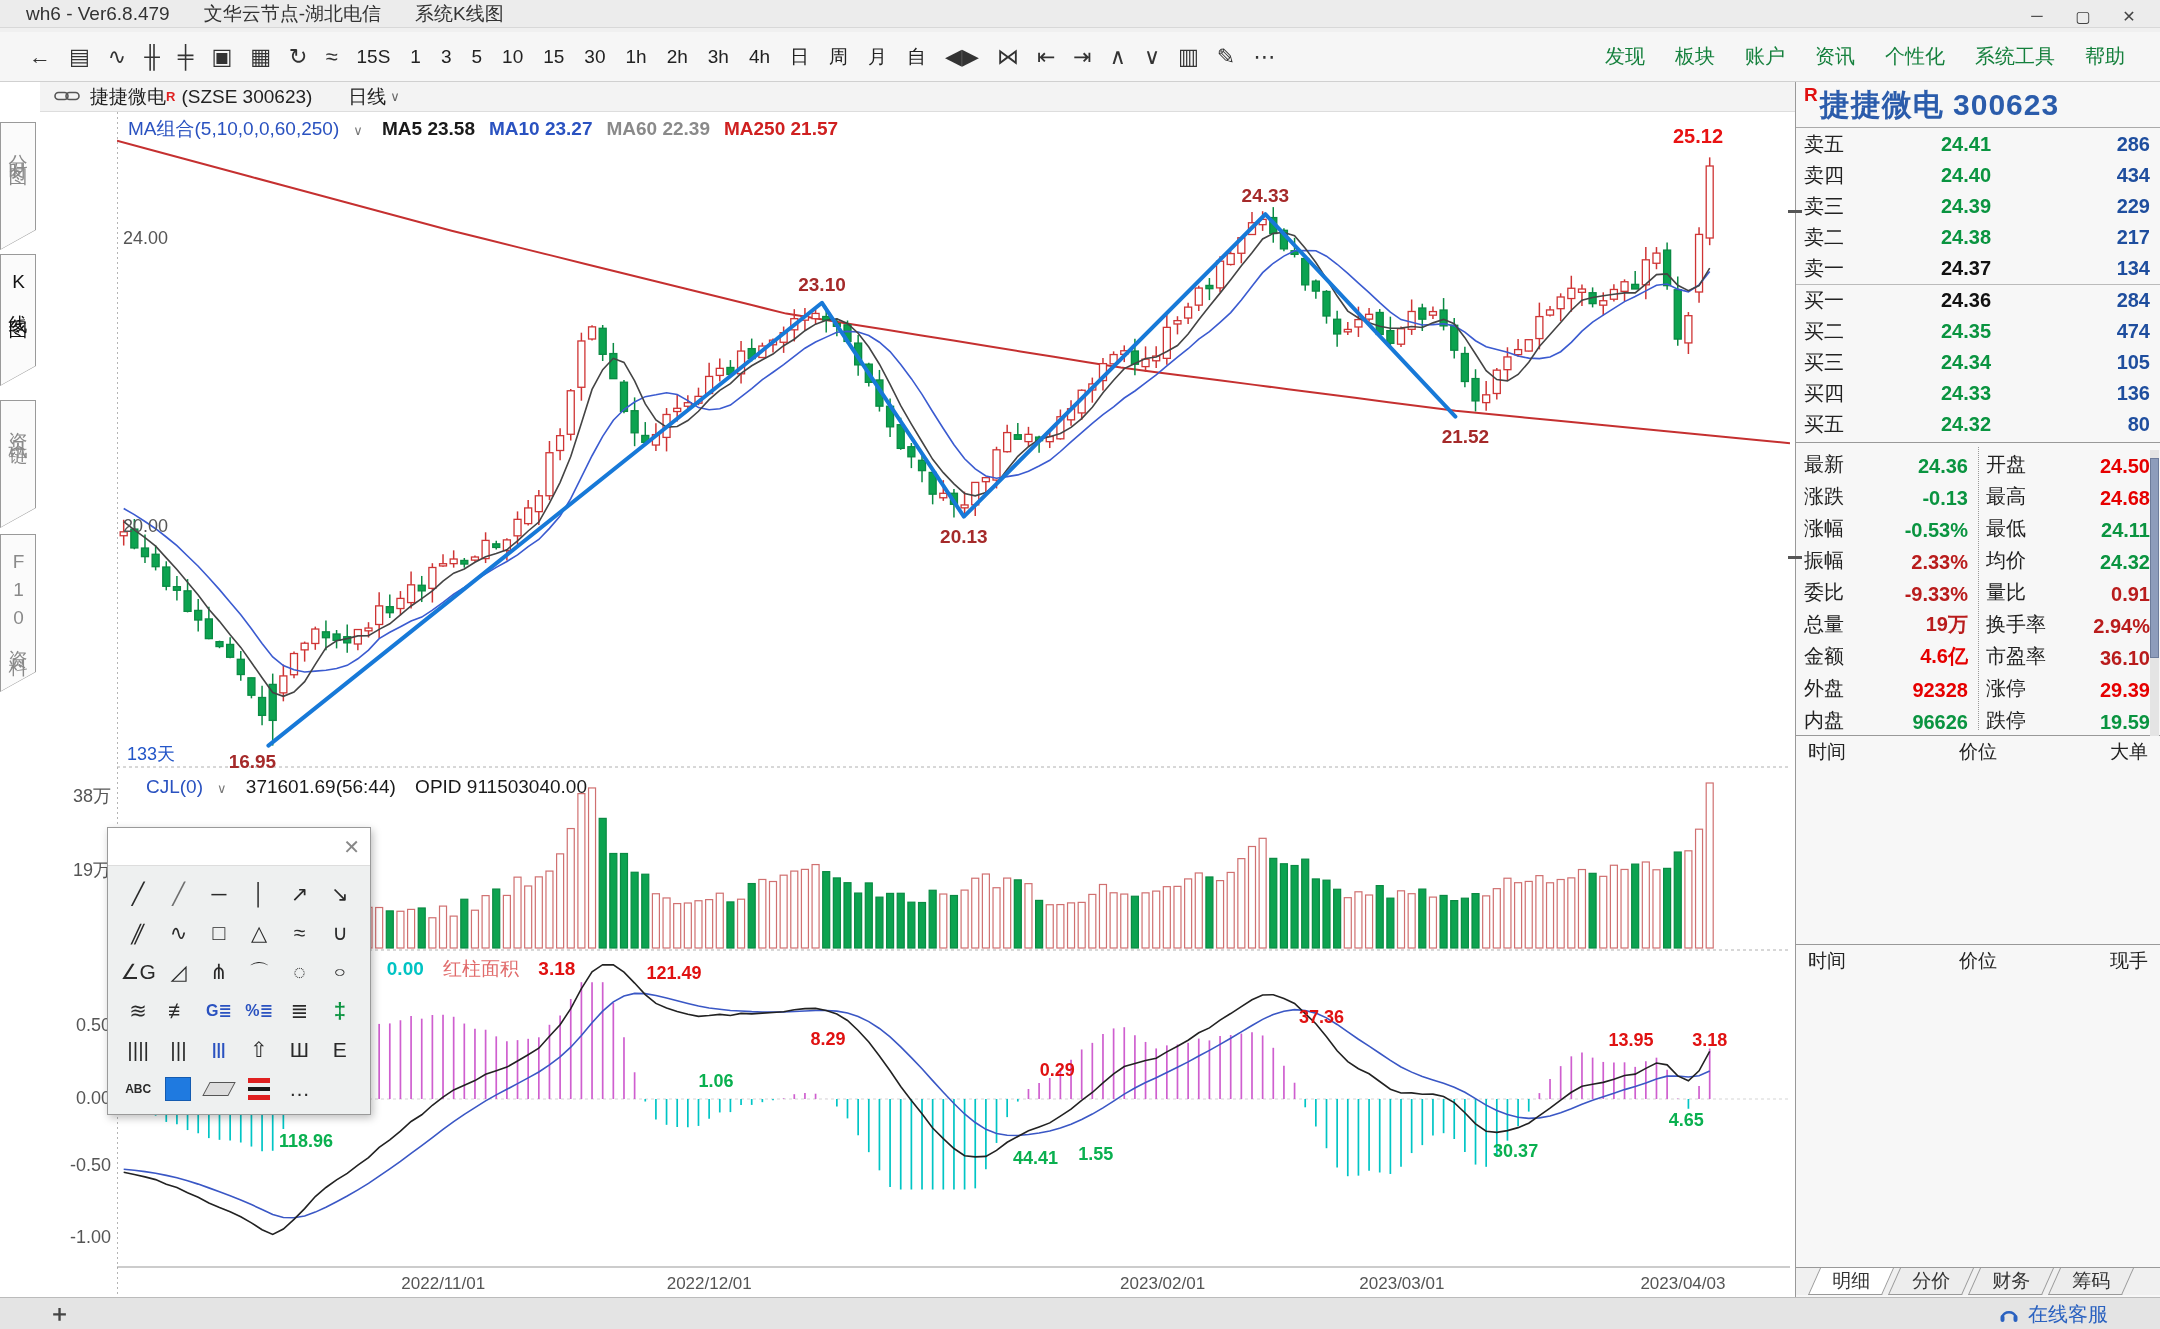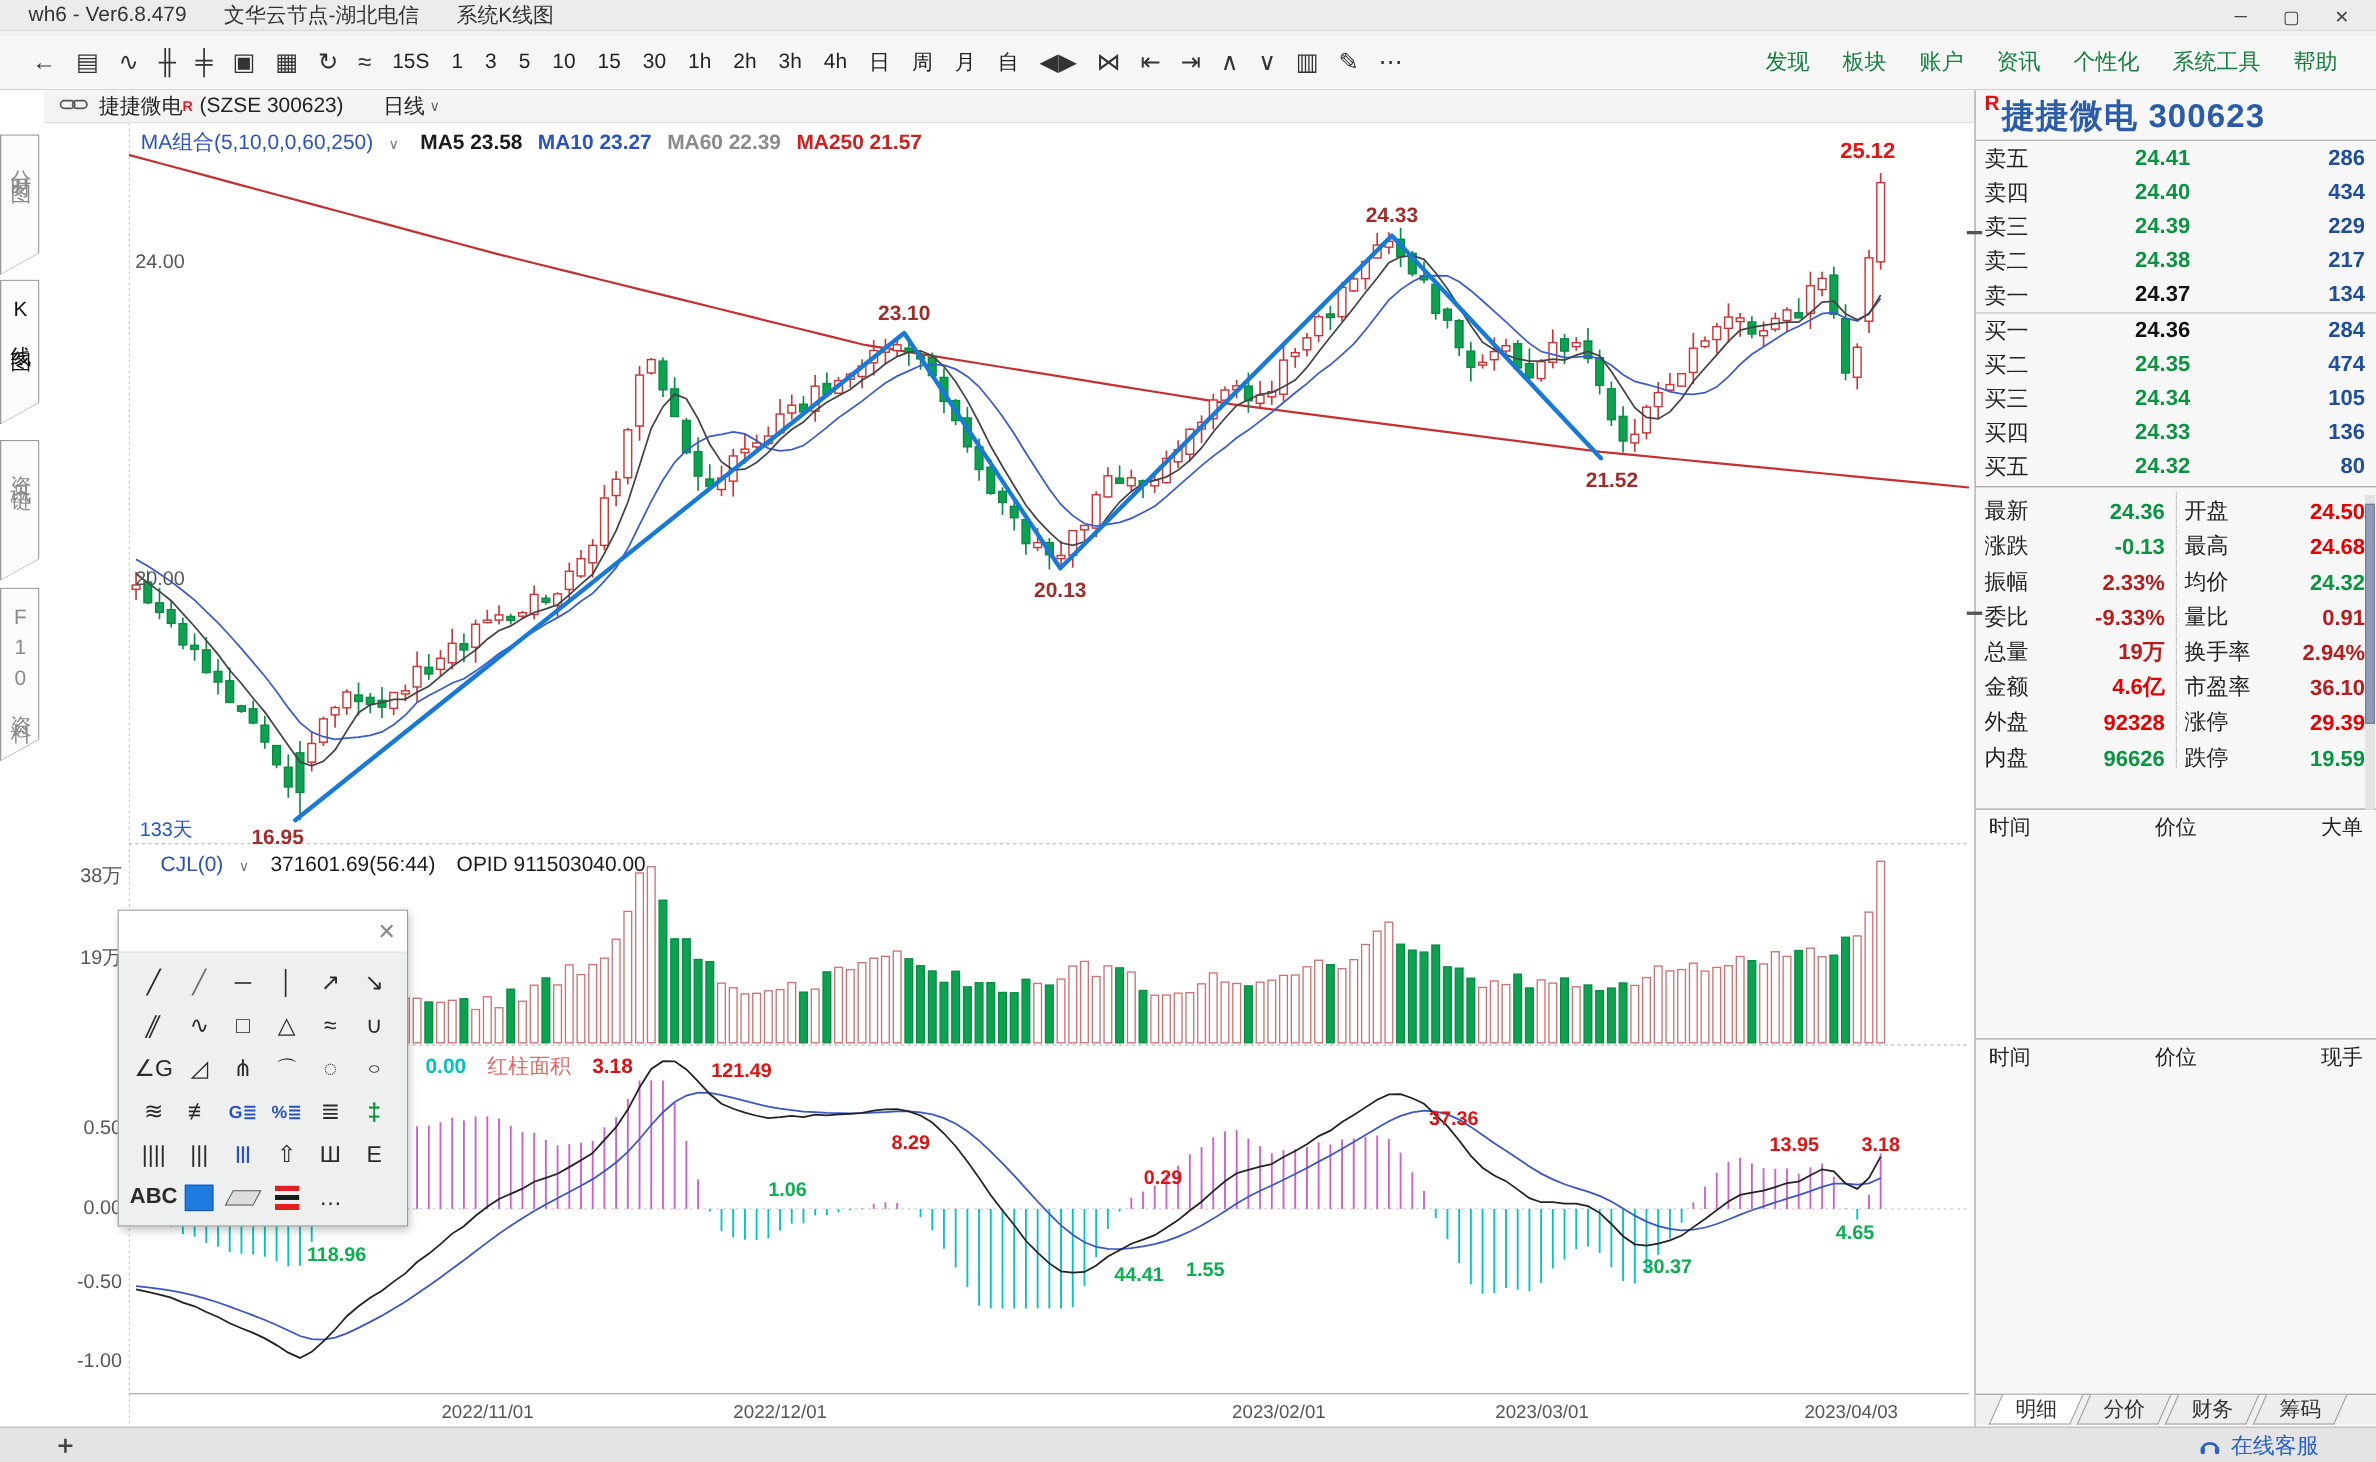--- a/index.html
+++ b/index.html
@@ -95,21 +95,21 @@
   .qtab.active { background:#fff; }
 
   
   #palette { position:absolute; left:107px; top:827px; width:264px; height:288px; z-index:50;
     background:#eef0f0; border:1px solid #9a9a9a; box-shadow:2px 3px 8px rgba(0,0,0,.25); }
   #palette .pal-title { height:38px; background:#fff; border-bottom:1px solid #ddd; position:relative; }
   #palette .pal-close { position:absolute; right:10px; top:7px; font-size:20px; color:#888; }
   #pal-grid { display:grid; grid-template-columns:repeat(6,1fr); padding:8px 10px; }
   .pcell { height:39px; display:flex; align-items:center; justify-content:center;
     font-size:21px; color:#2a2a2a; }
-  .pcell.small { font-size:20px; font-weight:bold; }
+  .pcell.small { font-size:12px; font-weight:bold; }
   .pcell.blue { color:#2a52c0; font-size:16px; font-weight:bold; }
   .pcell.green { color:#0a9440; font-size:22px; font-weight:bold; }
   .pcell.dim { opacity:.65; }
   .pcell.slant span { display:inline-block; transform:skewX(-25deg); }
   .pcell.ell span { display:inline-block; transform:scaleY(.72); }
   .pcell .fillbox { width:26px; height:24px; background:#1f7ae0; border:1px solid #145bb0; }
   .pcell .eraser { width:26px; height:14px; background:#ddd; border:1px solid #555; transform:skewX(-28deg); }
   .pcell .rb { width:22px; height:22px;
     background:linear-gradient(#e02020 0 22%,transparent 22% 40%,#1a1a1a 40% 58%,transparent 58% 76%,#e02020 76% 100%); }
 
@@ -970,20 +970,30 @@
             <span class="sl">涨跌</span>
             <span class="sv v-green">-0.13</span>
           </div>
           <div class="shalf">
             <span class="sl">最高</span>
             <span class="sv v-red">24.68</span>
           </div>
         </div>
         <div class="srow">
           <div class="shalf">
+            <span class="sl">涨幅</span>
+            <span class="sv v-green">-0.53%</span>
+          </div>
+          <div class="shalf">
+            <span class="sl">最低</span>
+            <span class="sv v-green">24.11</span>
+          </div>
+        </div>
+        <div class="srow">
+          <div class="shalf">
             <span class="sl">振幅</span>
             <span class="sv v-blue">2.33%</span>
           </div>
           <div class="shalf">
             <span class="sl">均价</span>
             <span class="sv v-green">24.32</span>
           </div>
         </div>
         <div class="srow">
           <div class="shalf">

